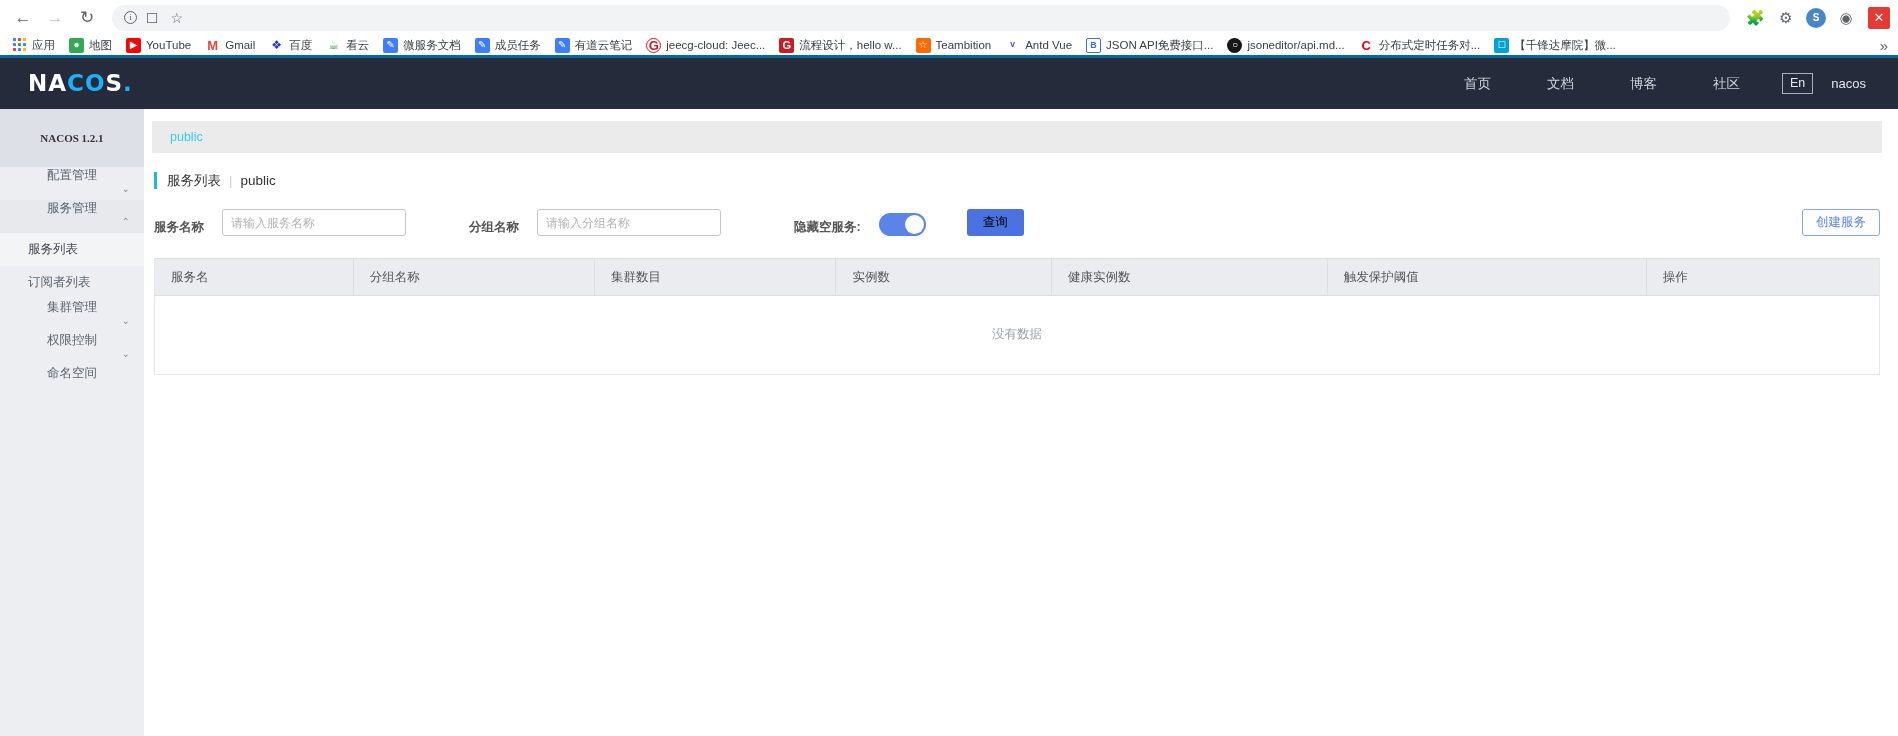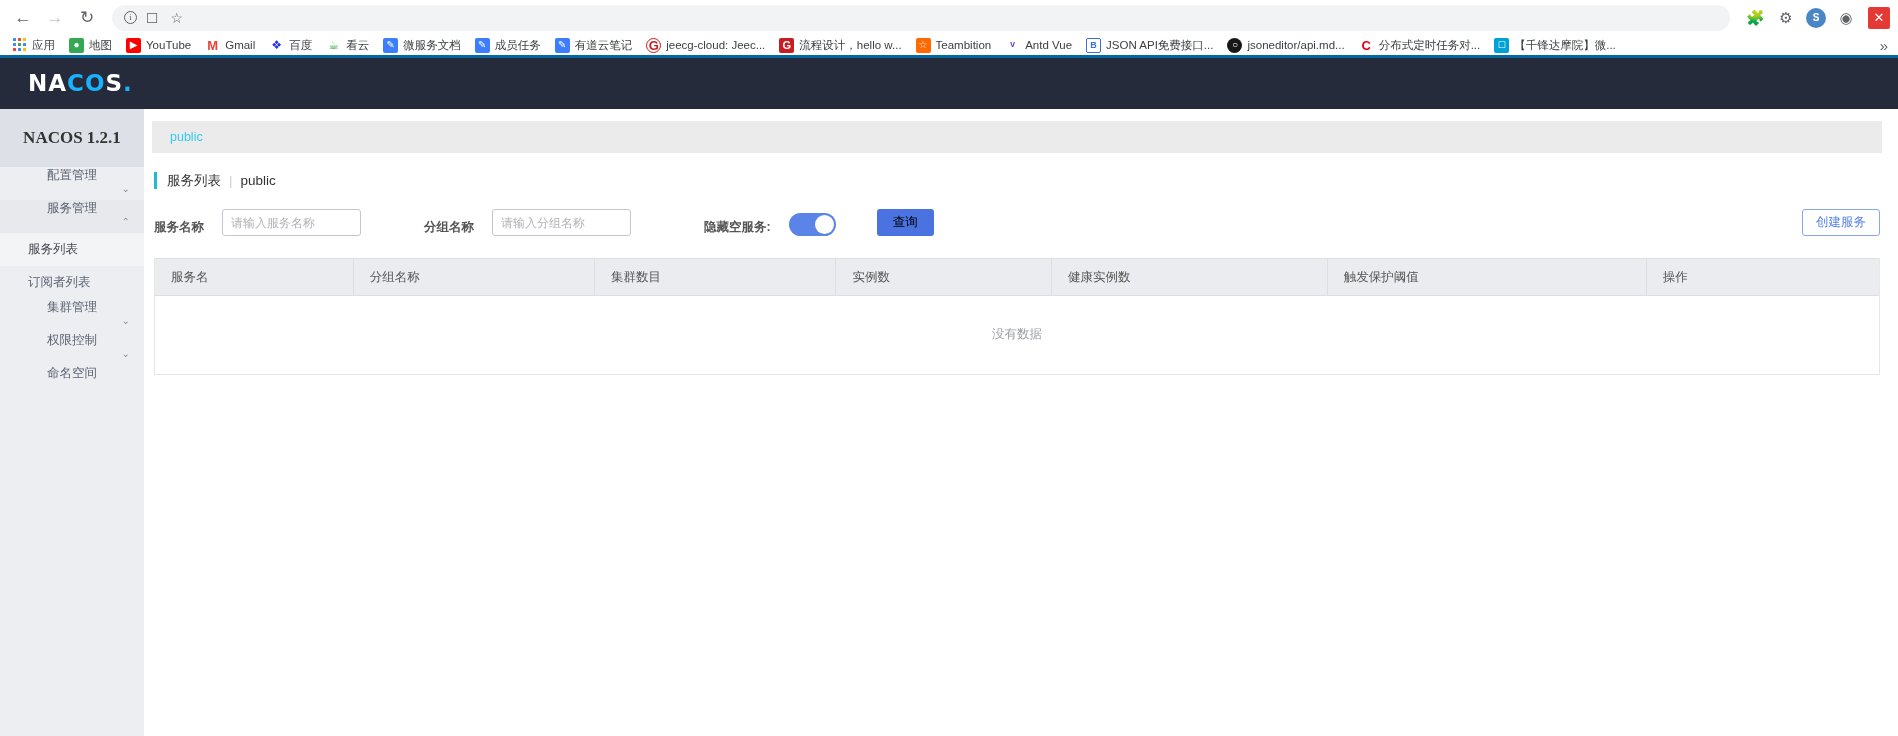--- a/index.html
+++ b/index.html
@@ -102,21 +102,21 @@
     padding: 2px 7px; margin: 0 18px 0 14px; line-height: 1.25;
   }
   .hdr-user { color: #e4e6eb; font-size: 13px; padding-right: 4px; }
 
   
   .app-body { display: flex; height: calc(736px - 35px - 23px - 51px); }
 
   .sidebar { width: 144px; flex: none; background: #eceef1; }
   .side-title {
     height: 58px; background: #dde1e7; display: flex; align-items: center;
-    justify-content: center; font-size: 17px; font-weight: bold;
+    justify-content: center; font-size: 11px; font-weight: bold;
     color: #333; font-family: "Liberation Serif", serif;
   }
   .side-group {
     height: 33px; display: flex; align-items: center; padding: 0 14px;
     font-size: 12.5px; color: #5c6573; position: relative; cursor: pointer; flex-direction: column;
   }
   .side-group .chev {
     margin-left: auto; font-size: 10px; color: #8b929c; line-height: 1;
   }
   .side-group.open { background: #e7e9ed; }
@@ -143,21 +143,21 @@
   .panel-title .t-main { font-size: 13.5px; color: #333; font-weight: 500; }
   .panel-title .t-sep { color: #c9ccd1; margin: 0 8px; font-size: 13px; }
   .panel-title .t-sub { font-size: 13.5px; color: #333; }
 
   .form-row {
     display: flex; align-items: flex-end; margin-top: 20px; gap: 8px;
     position: relative;
   }
   .f-label { font-size: 12.5px; color: #555; font-weight: bold; margin-right: 10px; white-space: nowrap; }
   .f-input {
-    width: 139px; height: 27px; border: 1px solid #c4c6cf; border-radius: 3px;
+    width: 184px; height: 27px; border: 1px solid #c4c6cf; border-radius: 3px;
     padding: 0 8px; font-size: 12px; color: #1d4ed8; outline: none;
     font-family: "Liberation Sans", sans-serif; background: #fff;
   }
   .f-input::placeholder { color: #b2b2b2; }
   .gap-md { width: 47px; }
   .gap-lg { width: 57px; }
   .switch {
     width: 47px; height: 23px; border-radius: 12px; background: #5b84e8;
     position: relative; flex: none; cursor: pointer;
   }
@@ -300,20 +300,28 @@
     <div class="bm-overflow">»</div>
   </div>
 </div>
 
 <div class="nacos-header">
   <div class="logo-wrap">
     <span class="logo-txt">
       <span>NA</span><span class="logo-oo">CO</span><span>S</span><span class="logo-dot">.</span>
     </span>
   </div>
+  <nav class="hdr-nav">
+    <a href="#">首页</a>
+    <a href="#">文档</a>
+    <a href="#">博客</a>
+    <a href="#">社区</a>
+    <span class="lang-box">En</span>
+    <span class="hdr-user">nacos</span>
+  </nav>
 </div>
 
 <div class="app-body">
 
   <aside class="sidebar">
     <div class="side-title">NACOS 1.2.1</div>
 
     <div class="side-group">
       <span>配置管理</span>
       <span class="chev">⌄</span>

